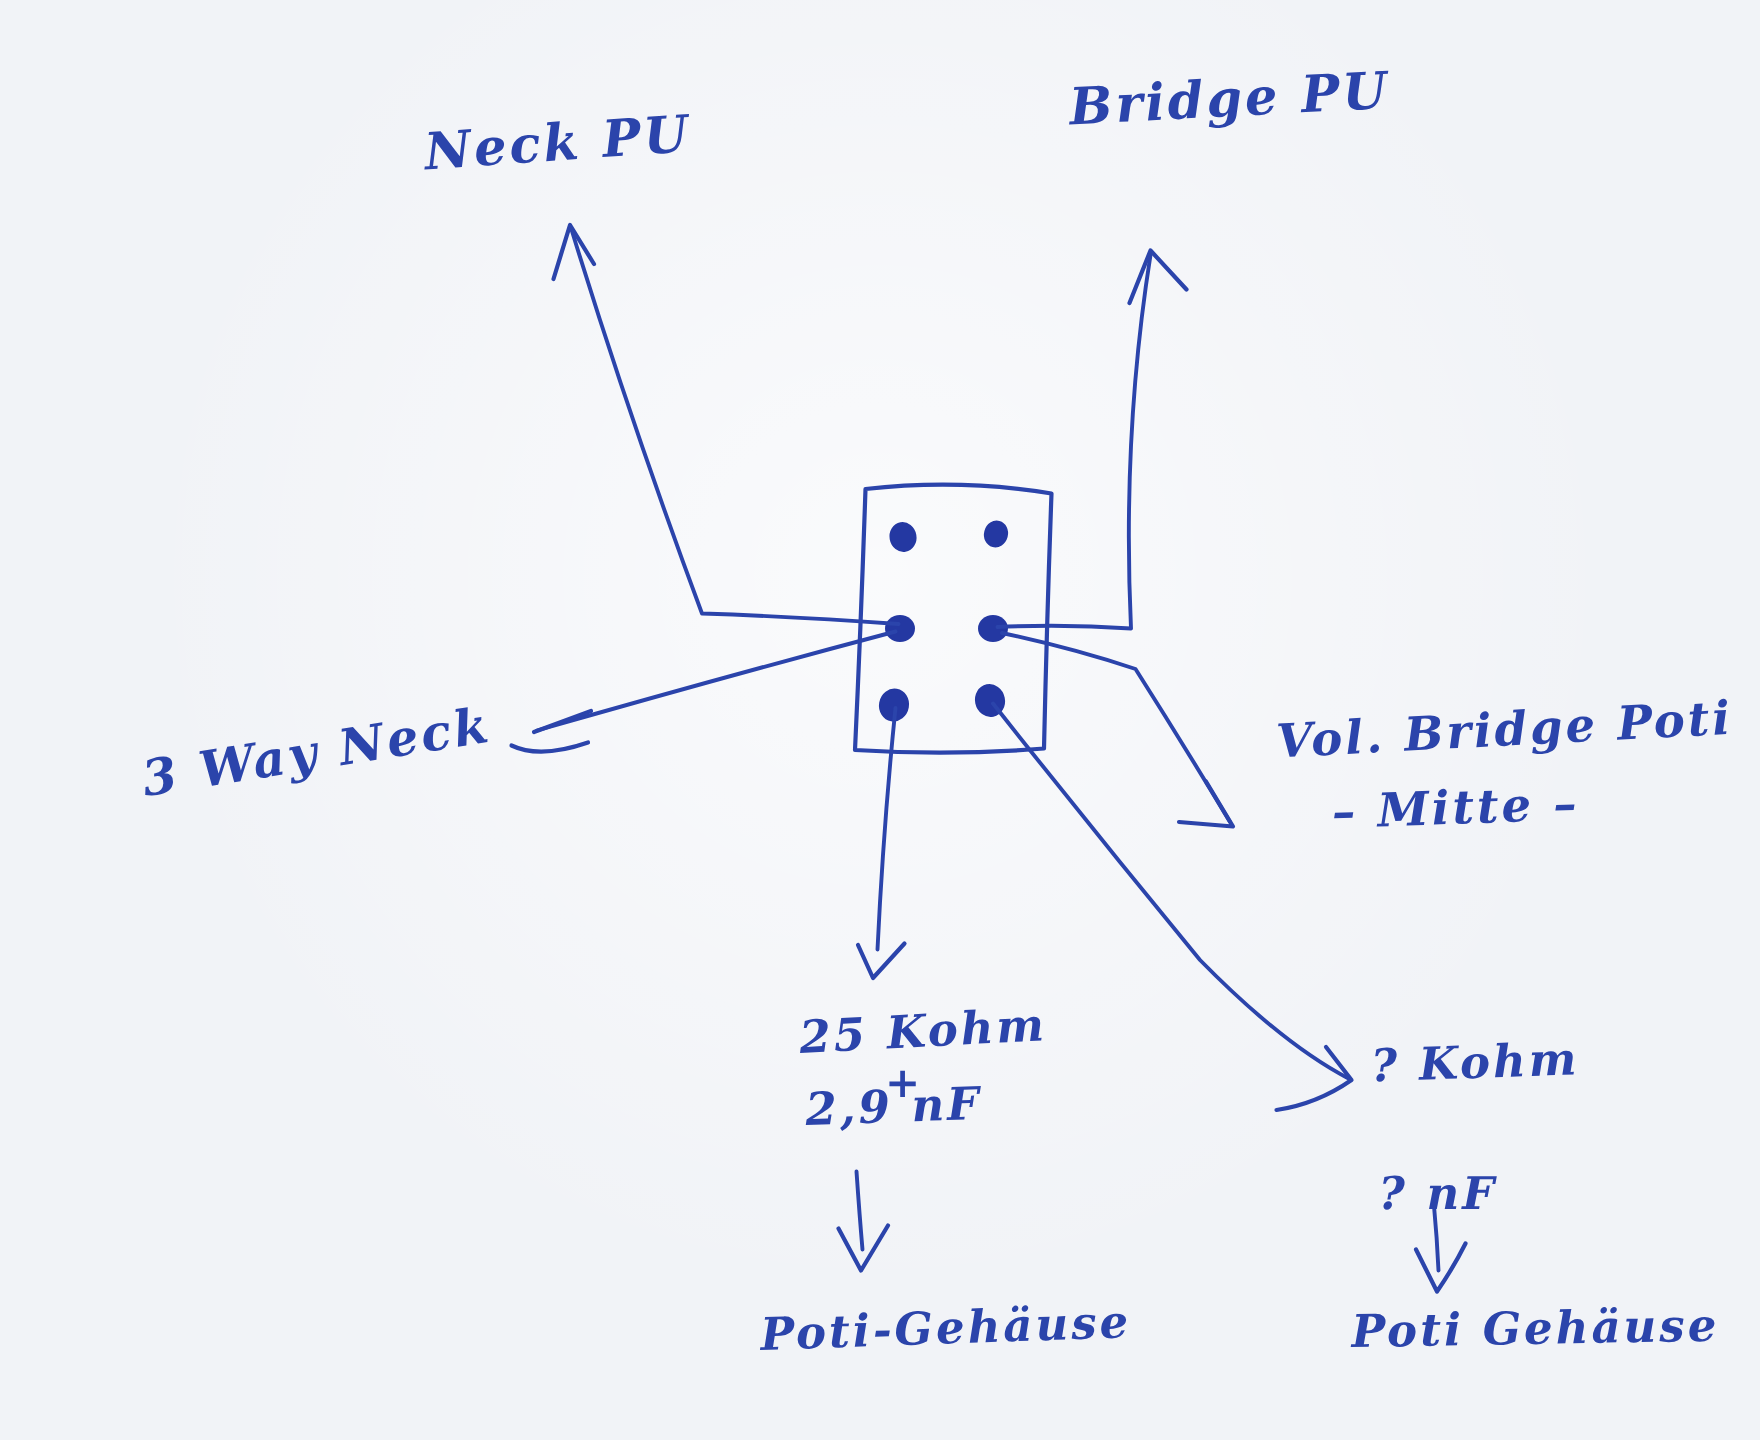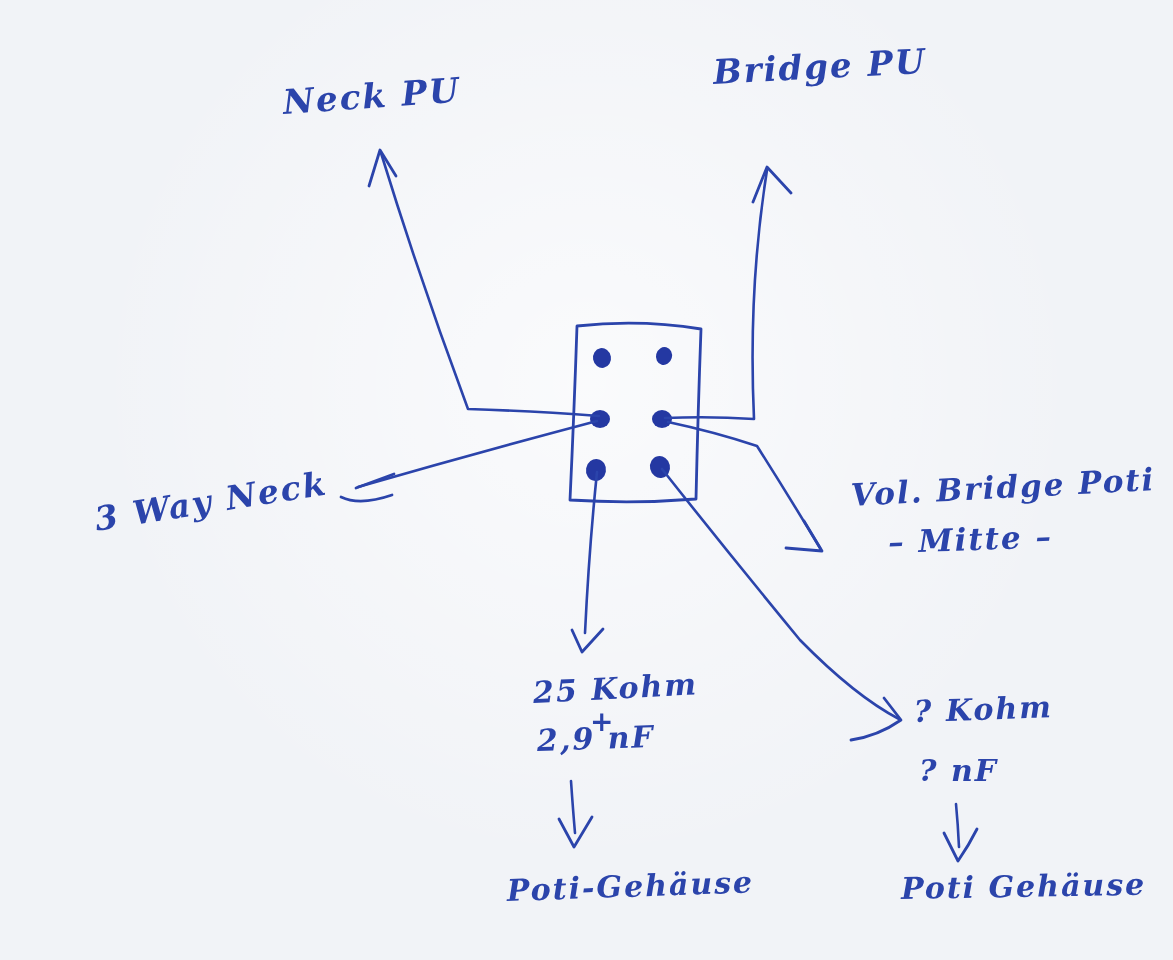--- a/index.html
+++ b/index.html
@@ -41,21 +41,21 @@
   .neck-pu       {left:283px;top:82px;  font-size:34px;transform:rotate(-4deg);}
   .bridge-pu     {left:713px;top:52px;  font-size:34px;transform:rotate(-3deg);}
   .three-way     {left:95px; top:500px; font-size:33px;transform:rotate(-9deg);}
   .vol-line1     {left:851px;top:477px; font-size:31px;transform:rotate(-3deg);}
   .vol-line2     {left:888px;top:524px; font-size:31px;transform:rotate(-2deg);}
   .k25           {left:533px;top:675px; font-size:30px;transform:rotate(-3deg);}
   .plus          {left:590px;top:705px; font-size:28px;}
   .nf29          {left:537px;top:723px; font-size:30px;transform:rotate(-2deg);}
   .poti-geh-l    {left:507px;top:873px; font-size:30px;transform:rotate(-2deg);}
   .q-kohm        {left:914px;top:694px; font-size:30px;transform:rotate(-2deg);}
-  .q-nf          {left:919px;top:753px; font-size:30px;}
+  .q-nf          {left:919px;top:779px; font-size:30px;}
   .poti-geh-r    {left:901px;top:871px; font-size:30px;transform:rotate(-1deg);}
 </style>
 </head>
 <body>
 
 <div class="page">
 
   <svg class="strokes" viewBox="0 0 1173 960" xmlns="http://www.w3.org/2000/svg">
 
     <path class="body" d="M 577 326 Q 640 319 701 329 Q 698 410 696 499 Q 634 504 570 500 Q 574 415 577 326 Z"></path>

